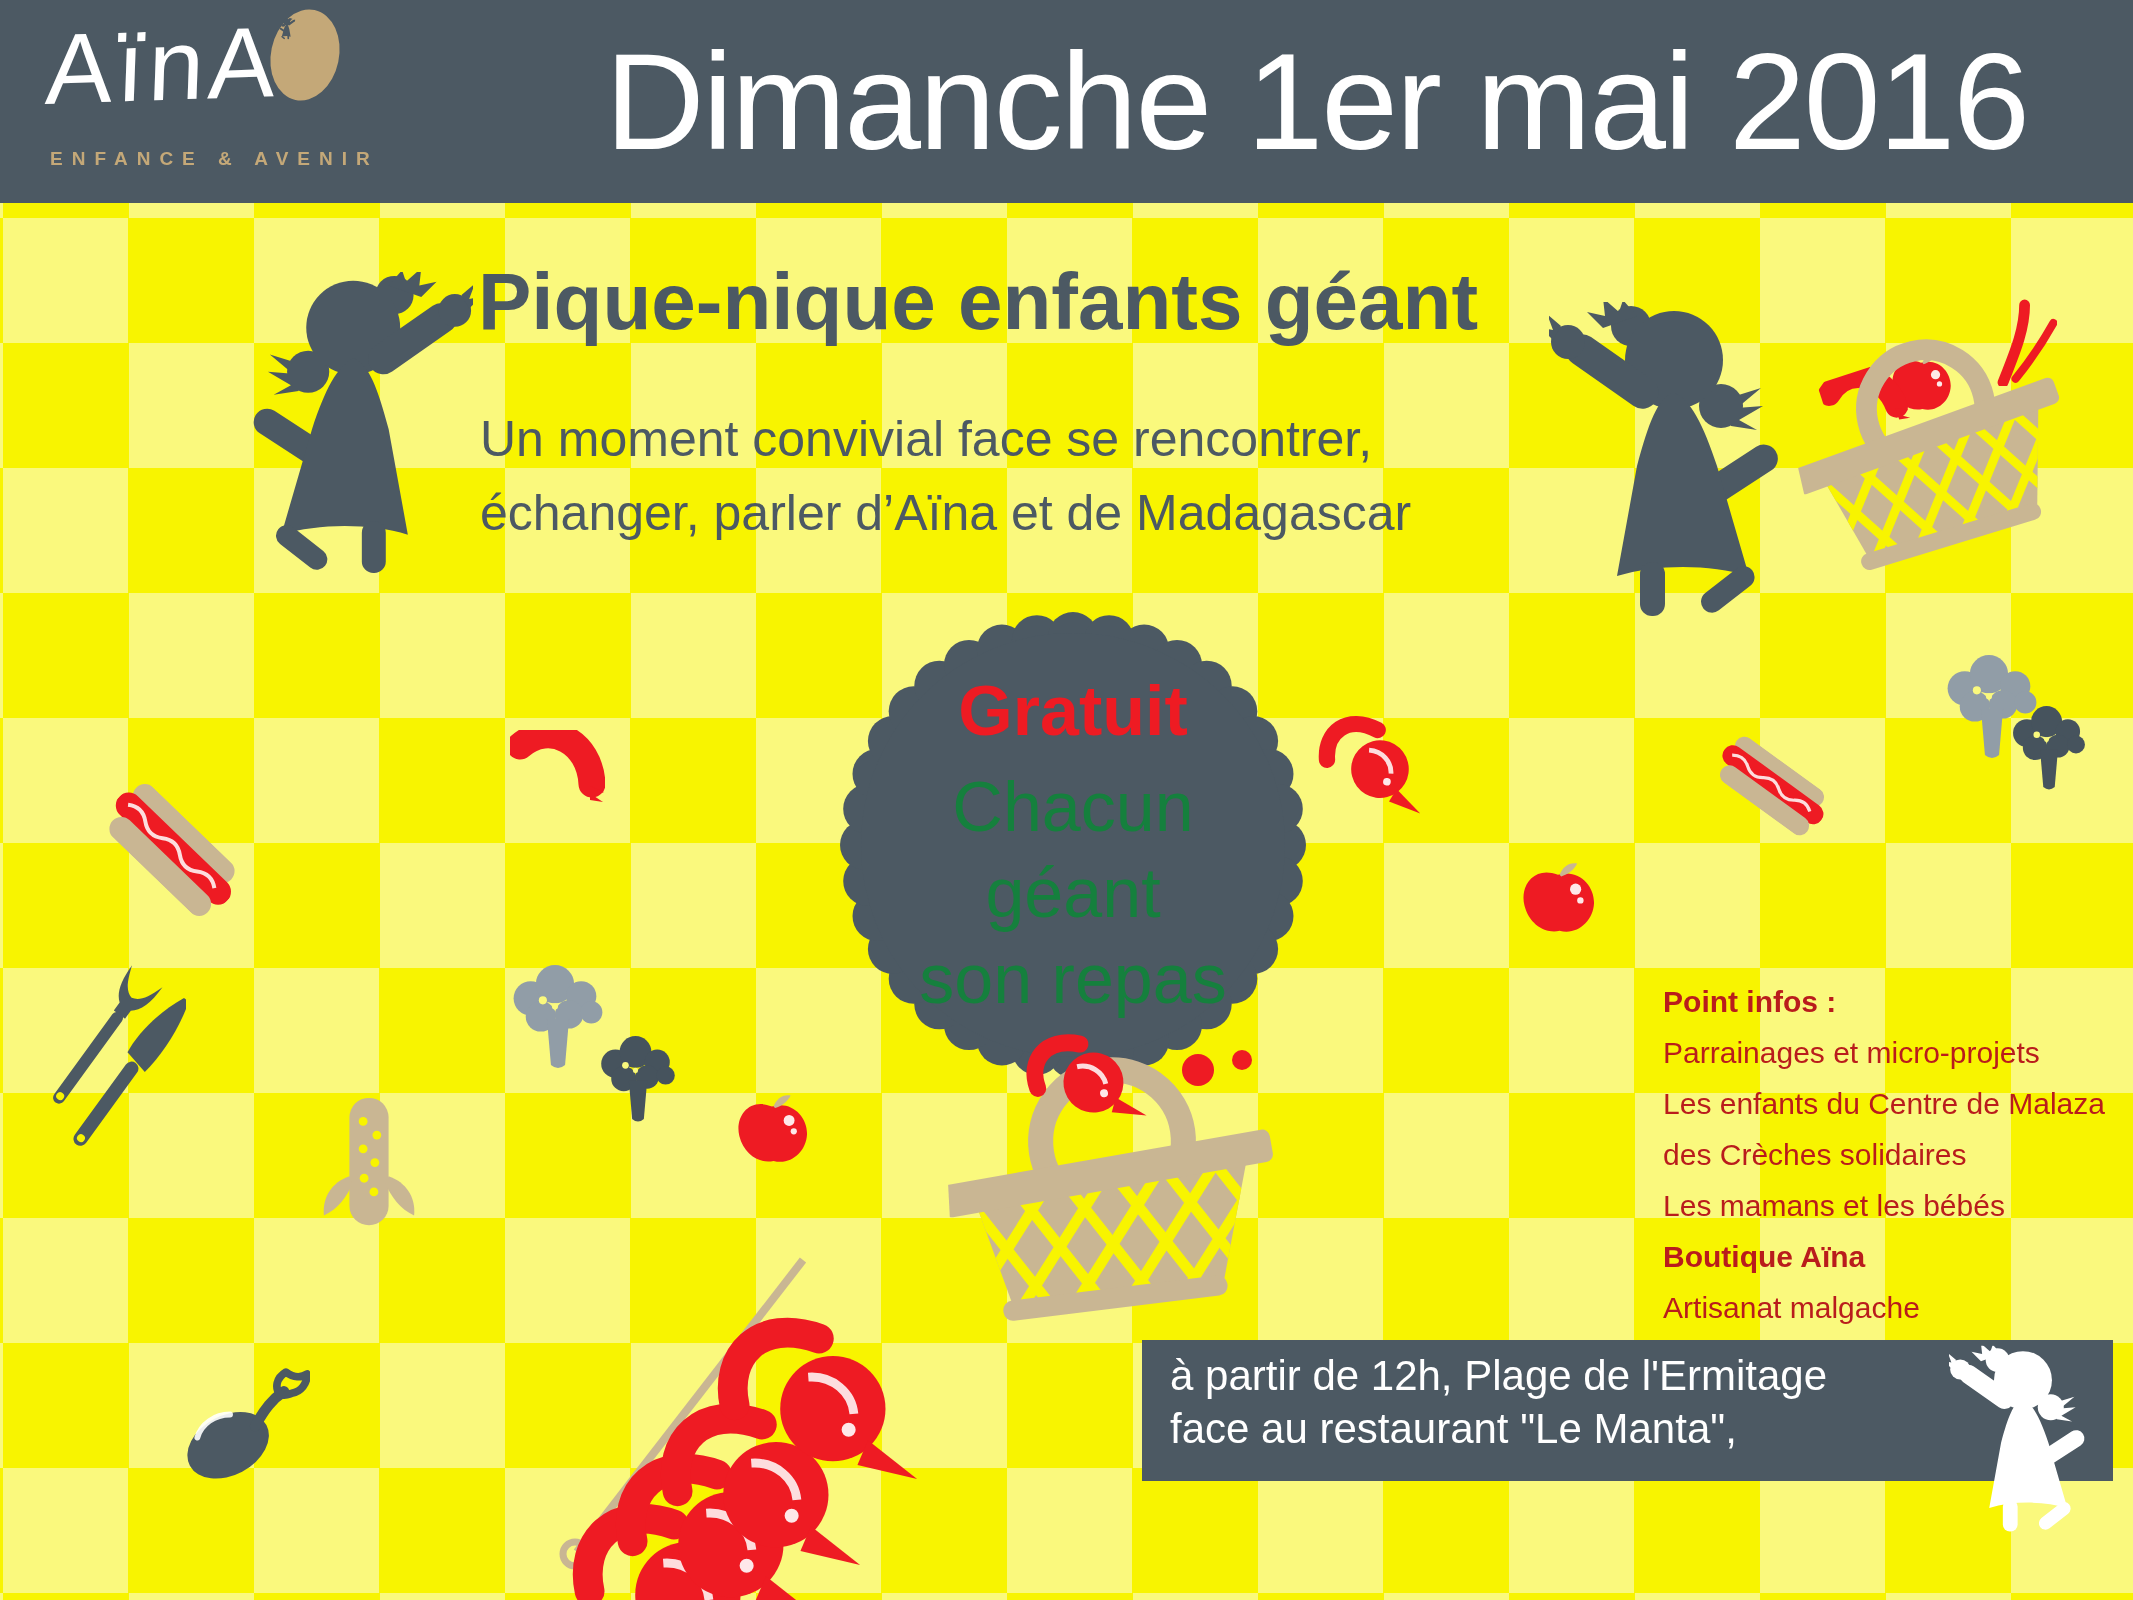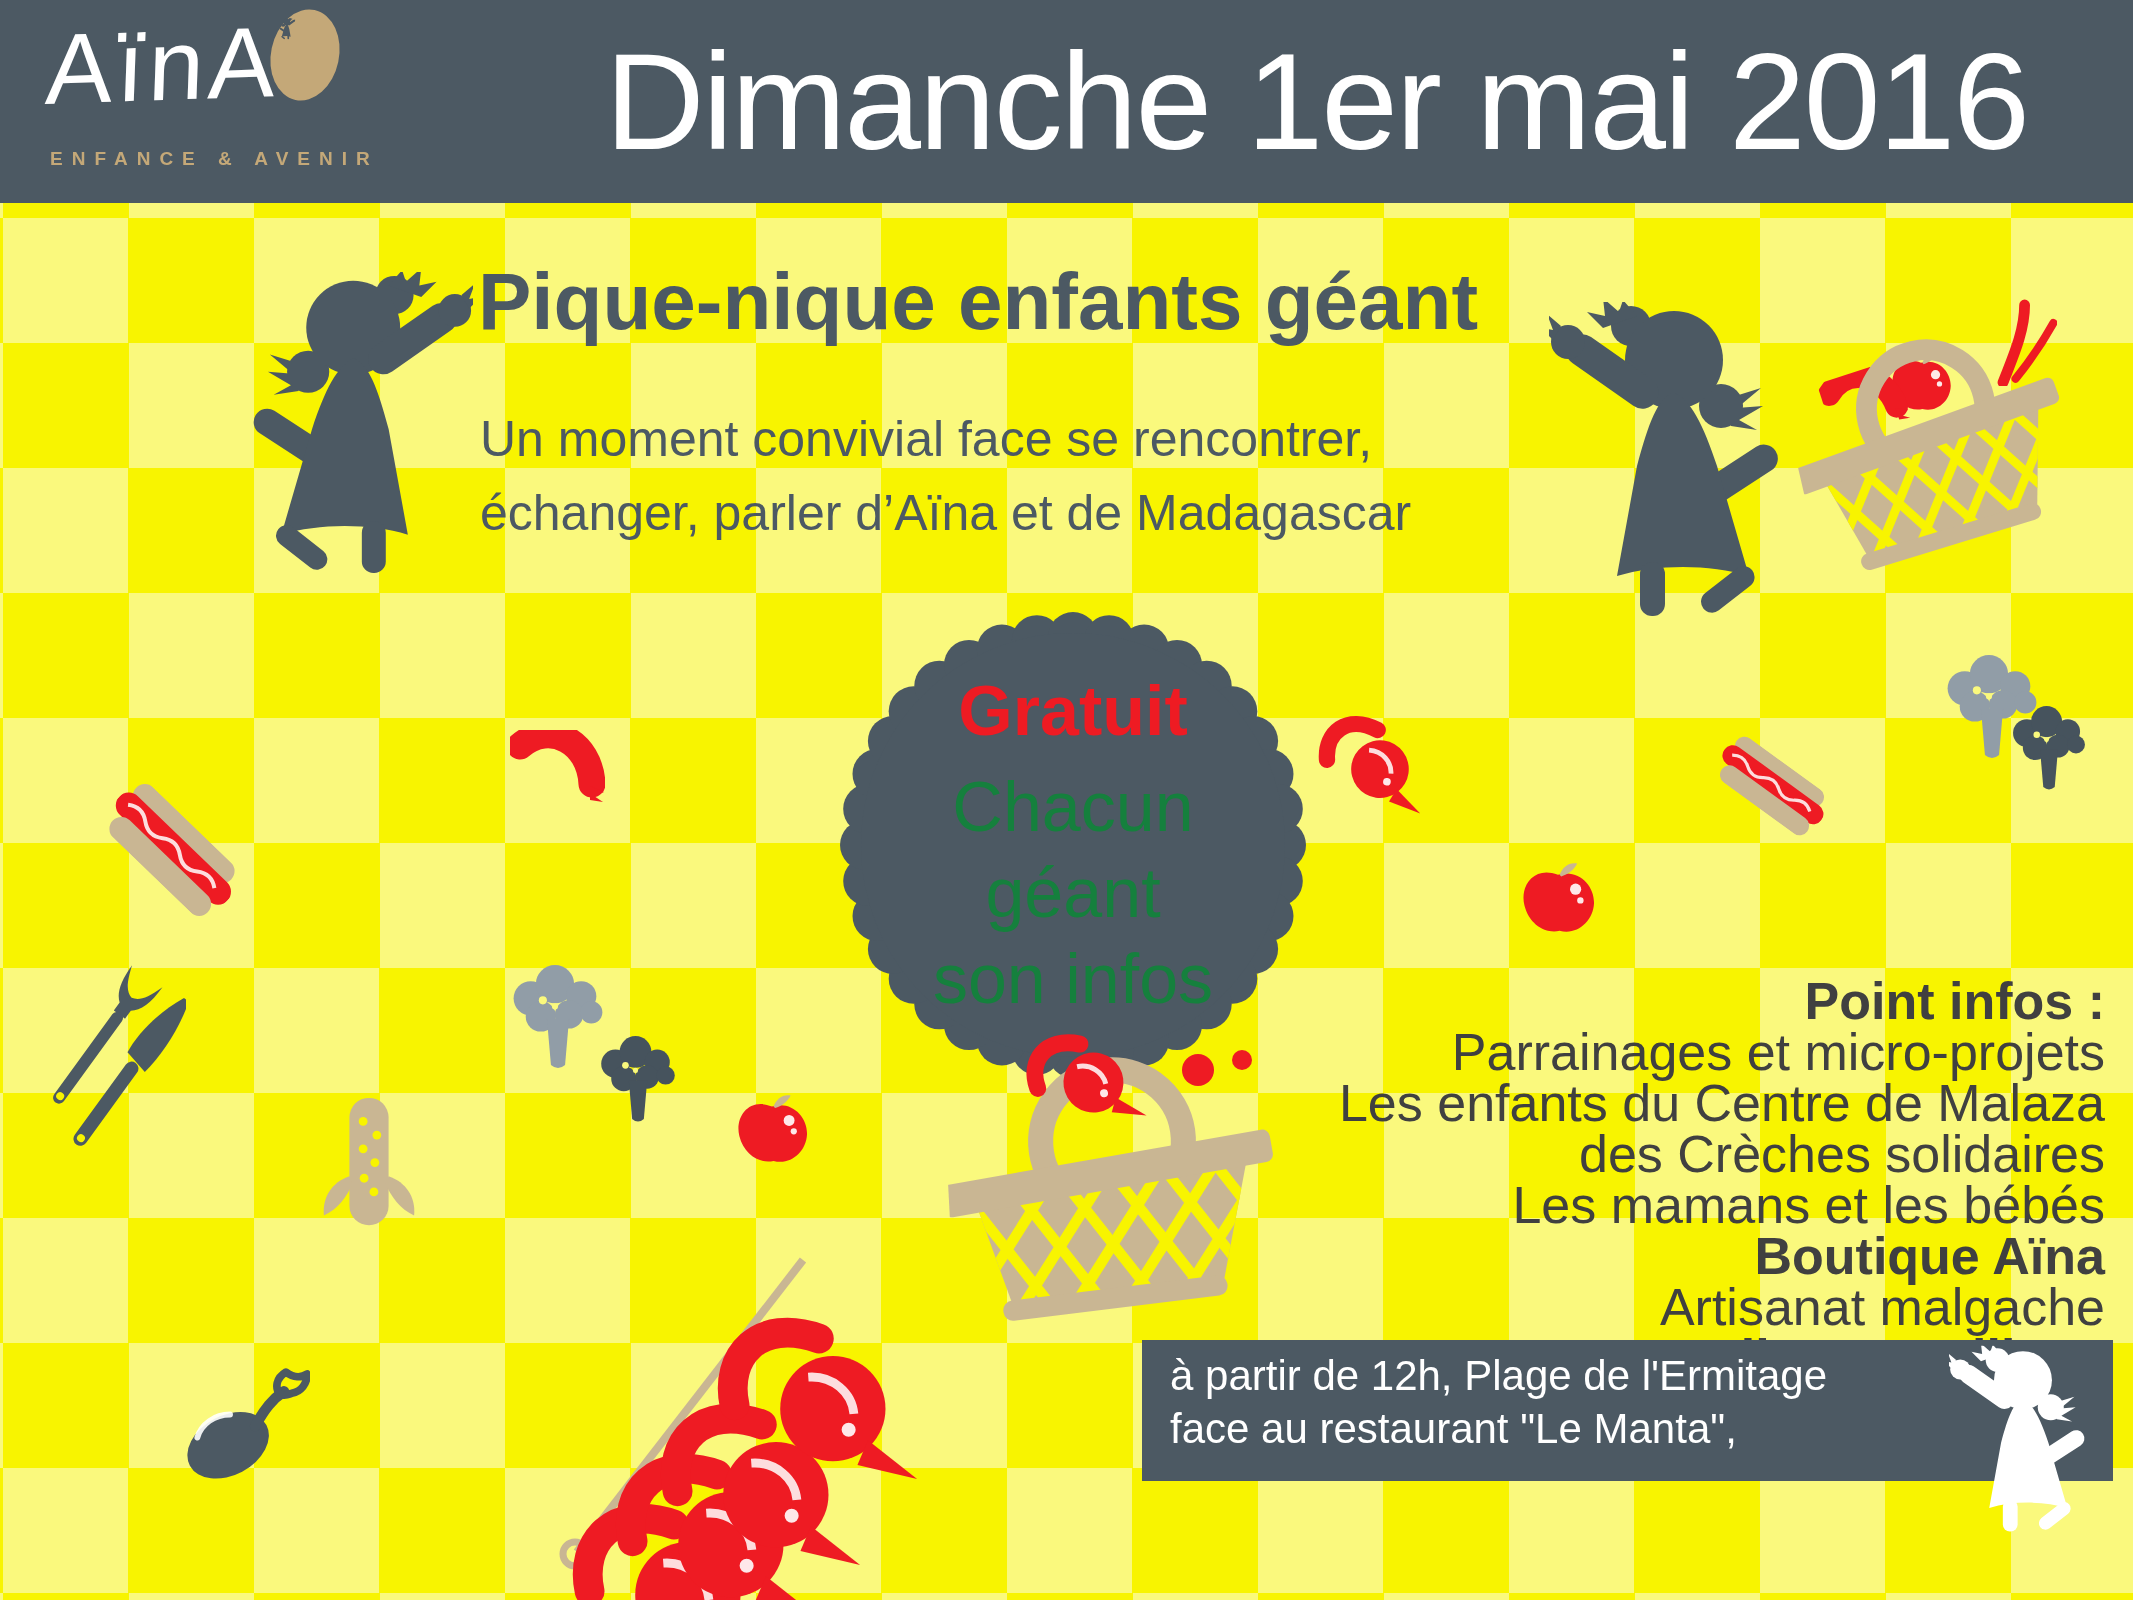--- a/index.html
+++ b/index.html
@@ -21,22 +21,22 @@
   
   .h1{position:absolute;left:478px;top:256px;font-size:80px;font-weight:600;color:#4C5963;white-space:nowrap;}
   .subtitle{position:absolute;left:480px;top:402px;font-size:50px;line-height:74px;color:#4C5963;white-space:nowrap;}
   
   .badge-svg{position:absolute;left:838px;top:610px;width:470px;height:470px;fill:#4C5963;z-index:5;}
   .badge-text{position:absolute;left:838px;top:610px;width:470px;height:470px;z-index:6;
     display:flex;flex-direction:column;align-items:center;justify-content:center;text-align:center;}
   .badge-free{font-size:70px;font-weight:600;color:#EE1B23;line-height:1;margin-bottom:10px;}
   .badge-line{font-size:70px;font-weight:500;color:#15803d;line-height:1;margin-top:16px;}
   
-  .point-infos{position:absolute;right:28px;top:976px;text-align:right;
-    font-size:52px;line-height:51px;color:#404040;z-index:8;}
+  .point-infos{position:absolute;right:28px;top:976px;
+    font-size:30px;line-height:51px;color:#b91c1c;z-index:8;}
   .pi-bold{font-weight:700;}
   
   .footer-box{position:absolute;left:1142px;top:1340px;width:971px;height:141px;background:#4C5963;z-index:20;}
   .footer-text{position:absolute;left:28px;top:9px;font-size:42px;line-height:53px;color:#fff;white-space:nowrap;}
   .footer-girl{position:absolute;right:22px;top:5px;color:#fff;transform:scaleX(-1);}
   
   .ic{position:absolute;z-index:4;}
   .slate{color:#4C5963;}
   .ltgray{color:#919DA7;}
   .dkgray{color:#46535D;}
@@ -278,21 +278,21 @@
       <circle cx="394.3" cy="101.3" r="25"></circle>
       <circle cx="415.1" cy="131.0" r="25"></circle>
       <circle cx="430.5" cy="163.9" r="25"></circle>
       <circle cx="439.8" cy="198.9" r="25"></circle>
       <circle cx="235" cy="235" r="212"></circle>
     </svg>
   <div class="badge-text">
     <div class="badge-free">Gratuit</div>
     <div class="badge-line">Chacun</div>
     <div class="badge-line">géant</div>
-    <div class="badge-line">son infos</div>
+    <div class="badge-line">son repas</div>
   </div>
 
   <svg class="ic" style="left:948px;top:1032px;transform:rotate(-3deg);z-index:7" width="328" height="292" viewBox="0 0 340 300">
       <use href="#basket"></use>
     </svg>
   <svg class="ic" style="left:1022px;top:1030px;transform:rotate(-8deg);z-index:8" width="122" height="100" viewBox="0 0 120 100">
       <use href="#shrimp"></use>
     </svg>
   <svg class="ic" style="left:1178px;top:1040px;z-index:8" width="90" height="50" viewBox="0 0 90 50">
     <circle cx="20" cy="30" r="16" fill="#EE1B23"></circle>

